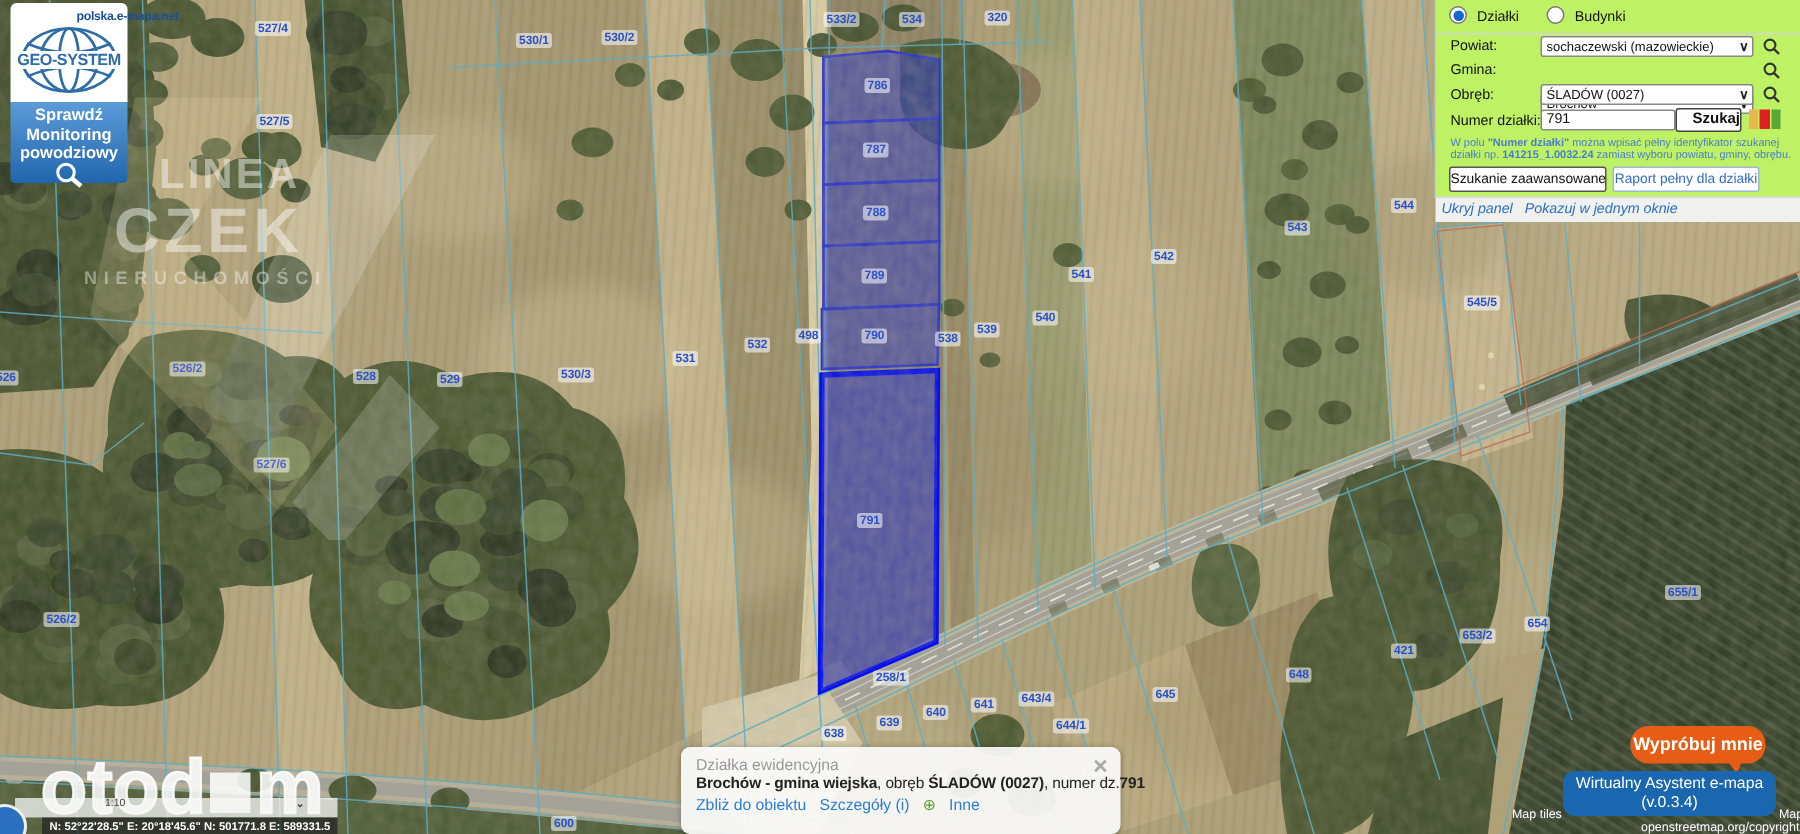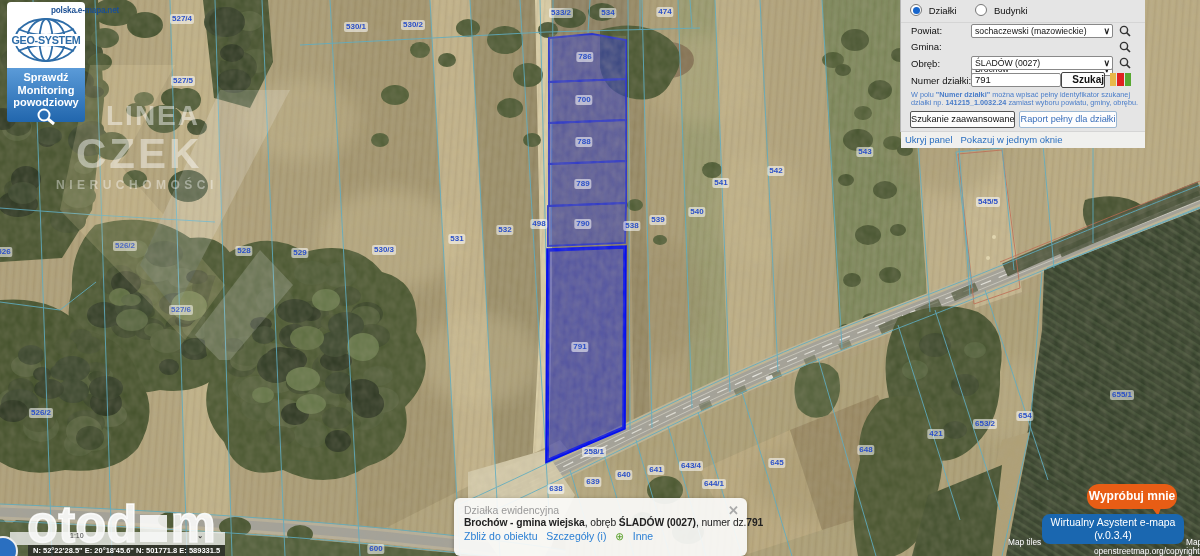--- a/index.html
+++ b/index.html
@@ -537,35 +537,35 @@
 
   <polygon points="548,250 625,247 624,428 547,461" fill="rgba(34,47,210,0.56)" stroke="#0510ee" stroke-width="3.6"></polygon>
 
   <g clip-path="url(#parcelclip)">
       <rect x="500" y="0" width="200" height="500" filter="url(#grain)" opacity="0.45"></rect>
     </g>
 </svg>
 
 <div class="chip" style="left:585px;top:57px">786</div>
 
-<div class="chip" style="left:584px;top:100px">700</div>
+<div class="chip" style="left:584px;top:100px">787</div>
 
 <div class="chip" style="left:584px;top:142px">788</div>
 
 <div class="chip" style="left:583px;top:184px">789</div>
 
 <div class="chip" style="left:583px;top:224px">790</div>
 
 <div class="chip" style="left:580px;top:347px">791</div>
 
 <div class="chip" style="left:561px;top:13px">533/2</div>
 
 <div class="chip" style="left:608px;top:13px">534</div>
 
-<div class="chip" style="left:665px;top:12px">474</div>
+<div class="chip" style="left:665px;top:12px">320</div>
 
 <div class="chip" style="left:356px;top:27px">530/1</div>
 
 <div class="chip" style="left:413px;top:25px">530/2</div>
 
 <div class="chip" style="left:182px;top:19px">527/4</div>
 
 <div class="chip" style="left:183px;top:81px">527/5</div>
 
 <div class="chip" style="left:125px;top:246px">526/2</div>
@@ -661,21 +661,21 @@
 
 <div class="abs" style="left:7px;top:68px;width:78px;height:54px;background:linear-gradient(180deg,#5b9bd8,#2166ad);border-radius:0 0 3px 3px;text-align:center;color:#fff;">
   <div style="font-size:11px;font-weight:bold;line-height:12.5px;padding-top:3px;">Sprawdź<br>Monitoring<br>powodziowy</div>
   
   <svg width="22" height="18" viewBox="0 0 22 18" style="margin-top:-1px">
     <circle cx="9" cy="7" r="5.5" fill="none" stroke="#fff" stroke-width="2"></circle>
     <line x1="13" y1="11" x2="19" y2="16" stroke="#fff" stroke-width="3"></line>
   </svg>
 </div>
 
-<div class="abs" style="left:900px;top:0;width:244px;height:132px;background:#e5e5e5;border-left:1px solid #b5b5b5;font-size:9.5px;color:#111;">
+<div class="abs" style="left:956px;top:0;width:244px;height:132px;background:#bef264;border-left:1px solid #b5b5b5;font-size:9.5px;color:#111;">
 
   <div style="padding:4px 0 4px 9px;border-bottom:1px solid #d5d5d5;height:14px;">
     <span style="display:inline-block;width:10px;height:10px;border-radius:50%;background:#fff;border:1px solid #777;position:relative;vertical-align:-2px;"><span style="position:absolute;left:1.5px;top:1.5px;width:7px;height:7px;border-radius:50%;background:#1665cc;"></span></span>
     <span style="margin-left:4px;">Działki</span>
     <span style="display:inline-block;width:10px;height:10px;border-radius:50%;background:#fff;border:1px solid #777;margin-left:16px;vertical-align:-2px;"></span>
     <span style="margin-left:4px;">Budynki</span>
   </div>
 
   <div style="position:absolute;left:10px;top:25px;">Powiat:</div>
   <div class="sel" style="position:absolute;left:70px;top:24px;">sochaczewski (mazowieckie)<span class="car">∨</span></div>
@@ -708,21 +708,21 @@
     <span style="position:absolute;left:7px;width:7px;height:13px;background:#e02020;"></span>
     <span style="position:absolute;left:15px;width:6px;height:13px;background:#58a832;"></span>
   </div>
 
   <div style="position:absolute;left:10px;top:91px;width:228px;font-size:7.3px;color:#4a7dc9;line-height:8.2px;">W polu <b>"Numer działki"</b> można wpisać pełny identyfikator szukanej działki np. <b>141215_1.0032.24</b> zamiast wyboru powiatu, gminy, obrębu.</div>
 
   <div style="position:absolute;left:9px;top:111px;width:103px;height:15px;background:#fdfdfd;border:1.5px solid #555;border-radius:2px;text-align:center;line-height:15px;font-size:9.2px;white-space:nowrap;overflow:hidden;">Szukanie zaawansowane</div>
 
   <div style="position:absolute;left:118px;top:111px;width:96px;height:15px;background:#fdfdfd;border:1px solid #9db8d2;border-radius:2px;text-align:center;line-height:15px;font-size:9.2px;color:#3a6fba;white-space:nowrap;overflow:hidden;">Raport pełny dla działki</div>
 
-  <div style="position:absolute;left:0;top:131px;width:244px;height:16px;background:#f0f0ee;border-top:1px solid #d5d5d5;color:#2a6fc0;font-size:9.5px;line-height:16px;">
+  <div style="position:absolute;left:0;top:131px;width:244px;height:16px;background:#f0f0ee;border-top:1px solid #d5d5d5;color:#2a6fc0;font-size:9.5px;line-height:16px;font-style:italic;">
     <span style="margin-left:4px;">Ukryj panel</span><span style="margin-left:8px;">Pokazuj w jednym oknie</span>
   </div>
 </div>
 
 <div class="abs" style="left:454px;top:498px;width:293px;height:58px;background:rgba(251,251,250,0.92);border-radius:6px;box-shadow:0 1px 4px rgba(0,0,0,0.3);padding:6px 10px;box-sizing:border-box;">
 
   <div style="font-size:10.5px;color:#999;">Działka ewidencyjna</div>
 
   <div style="position:absolute;right:8px;top:5px;color:#aaa;font-size:13px;font-weight:bold;">✕</div>
 

